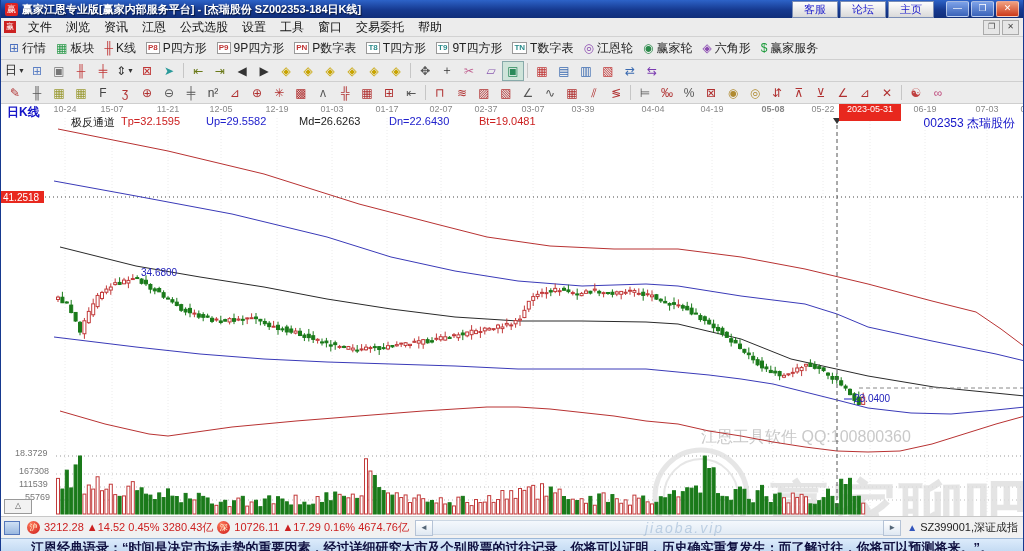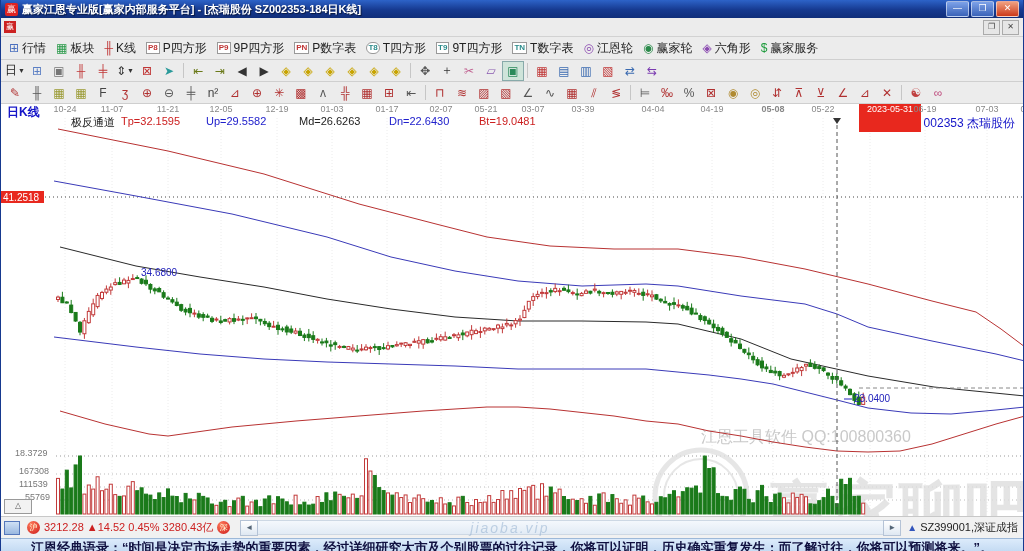--- a/index.html
+++ b/index.html
@@ -30,21 +30,21 @@
   .ibtn{width:20px;height:18px;display:flex;align-items:center;justify-content:center;font-size:12px;cursor:pointer;border:1px solid transparent;}
   .ibtn.active{border:1px solid #8aa;background:#cfe4da;}
   .sep{width:1px;height:15px;background:#c6c6c6;margin:0 3px;flex:none;}
   .dd{font-size:7px;color:#333;margin-left:1px;}
   
   .chart{position:relative;height:412px;background:#fff;overflow:hidden;}
   .chart svg{position:absolute;left:0;top:0;}
   .kline-tag{position:absolute;left:6px;top:0;font-size:12px;font-weight:bold;color:#1515c8;z-index:3;}
   .dates{position:absolute;left:0;top:0;width:1024px;height:11px;z-index:2;}
   .dates span{position:absolute;top:0;font-size:9px;color:#888;width:60px;text-align:center;}
-  .dates span.hl{background:#e8281e;color:#fff;width:62px;height:28px;line-height:11px;margin-left:20px;}
+  .dates span.hl{background:#e8281e;color:#fff;width:62px;height:17px;line-height:11px;}
   .ind-row{position:absolute;top:11px;left:0;width:1024px;height:12px;font-size:11px;z-index:2;}
   .ind-row span{position:absolute;white-space:nowrap;}
   .stock-id{position:absolute;top:11px;right:8px;font-size:12px;color:#1515c8;z-index:2;}
   .expander{position:absolute;left:3px;top:395px;width:26px;height:13px;border:1px solid #999;background:#f2f2f2;font-size:8px;text-align:center;line-height:12px;color:#555;z-index:3;cursor:pointer;}
   
   .statusbar{height:21px;background:#f1f1f1;border-top:1px solid #c8c8c8;display:flex;align-items:center;font-size:11px;position:relative;}
   .sb-grid{width:14px;height:12px;margin:0 3px;border:1px solid #5577bb;background:linear-gradient(#cfe0f5,#9ab8e0);flex:none;}
   .sb-ball{width:13px;height:13px;border-radius:50%;background:radial-gradient(circle at 35% 30%,#ff7a5a,#cc1a1a);color:#ffd;font-size:8px;line-height:13px;text-align:center;margin:0 4px;flex:none;}
   .sb-val{color:#cc2020;white-space:nowrap;}
   .sb-scroll{flex:1;height:15px;margin:0 6px;display:flex;align-items:center;position:relative;}
@@ -57,29 +57,46 @@
   .quotebar{height:18px;background:linear-gradient(#dcebfb,#b9d3ef);display:flex;align-items:center;justify-content:center;font-size:13px;font-weight:bold;color:#101040;border-top:1px solid #9db8d8;white-space:nowrap;overflow:hidden;}
 </style>
 </head>
 <body>
 
 <div class="app">
 
   <div class="titlebar">
     <div class="applogo">赢</div>
     <div class="title-text">赢家江恩专业版[赢家内部服务平台] - [杰瑞股份  SZ002353-184日K线]</div>
+    <div id="tb-links" style="display:flex;">
+        <div class="tb-link">客服</div>
+        <div class="tb-link">论坛</div>
+        <div class="tb-link">主页</div>
+      </div>
     <div class="winbtns">
       <div class="winbtn">—</div>
       <div class="winbtn">❐</div>
       <div class="winbtn close">✕</div>
     </div>
   </div>
 
   <div class="menubar">
     <div class="menulogo">赢</div>
+    <div id="menu-items" style="display:flex;">
+        <div class="menu-item">文件</div>
+        <div class="menu-item">浏览</div>
+        <div class="menu-item">资讯</div>
+        <div class="menu-item">江恩</div>
+        <div class="menu-item">公式选股</div>
+        <div class="menu-item">设置</div>
+        <div class="menu-item">工具</div>
+        <div class="menu-item">窗口</div>
+        <div class="menu-item">交易委托</div>
+        <div class="menu-item">帮助</div>
+      </div>
     <div class="mdi-ctl">
       <div class="mdi-btn">❐</div>
       <div class="mdi-btn">✕</div>
     </div>
   </div>
 
   <div class="toolbar toolbar1" id="toolbar1">
       <div class="tbtn">
         <span class="glyph" style="color: rgb(74, 111, 190);">⊞</span>
         <span>行情</span>
@@ -98,21 +115,21 @@
       </div>
       <div class="tbtn">
         <span class="boxtag" style="color: rgb(192, 54, 54);">P9</span>
         <span>9P四方形</span>
       </div>
       <div class="tbtn">
         <span class="boxtag" style="color: rgb(192, 54, 54);">PN</span>
         <span>P数字表</span>
       </div>
       <div class="tbtn">
-        <span class="boxtag" style="color: rgb(42, 138, 138); border-radius: 6px;">T8</span>
+        <span class="boxtag" style="color: rgb(42, 138, 138);">T8</span>
         <span>T四方形</span>
       </div>
       <div class="tbtn">
         <span class="boxtag" style="color: rgb(42, 138, 138);">T9</span>
         <span>9T四方形</span>
       </div>
       <div class="tbtn">
         <span class="boxtag" style="color: rgb(42, 138, 138);">TN</span>
         <span>T数字表</span>
       </div>
@@ -811,28 +828,28 @@
         <rect x="0" y="87" width="43" height="12" fill="#e8281e"></rect>
         <text x="2" y="97" font-size="10" fill="#ffffff">41.2518</text>
         <text x="14" y="352" font-size="9" fill="#777">18.3729</text>
         <text x="18" y="370" font-size="9" fill="#777">167308</text>
         <text x="18" y="383" font-size="9" fill="#777">111539</text>
         <text x="24" y="396" font-size="9" fill="#777">55769</text>
       </svg>
     <div class="kline-tag">日K线</div>
     <div class="dates" id="date-axis">
         <span style="left: 34px;">10-24</span>
-        <span style="left: 81px;">11-07</span>
+        <span style="left: 81px;">15-07</span>
         <span style="left: 137px;">11-21</span>
         <span style="left: 190px;">12-05</span>
         <span style="left: 246px;">12-19</span>
         <span style="left: 301px;">01-03</span>
         <span style="left: 356px;">01-17</span>
         <span style="left: 410px;">02-07</span>
-        <span style="left: 455px;">05-21</span>
+        <span style="left: 455px;">02-37</span>
         <span style="left: 502px;">03-07</span>
         <span style="left: 552px;">03-39</span>
         <span style="left: 622px;">04-04</span>
         <span style="left: 681px;">04-19</span>
         <span style="left: 742px; font-weight: bold;">05-08</span>
         <span style="left: 792px;">05-22</span>
         <span class="hl" style="left: 838px;">2023-05-31</span>
         <span style="left: 894px;">06-19</span>
         <span style="left: 956px;">07-03</span>
         <span style="left: 1001px;">07-17</span>
@@ -847,20 +864,21 @@
       </div>
     <div class="stock-id">002353 杰瑞股份</div>
     <div class="expander">△</div>
   </div>
 
   <div class="statusbar">
     <div class="sb-grid"></div>
     <div class="sb-ball">沪</div>
     <div class="sb-val">3212.28 ▲14.52 0.45% 3280.43亿</div>
     <div class="sb-ball">深</div>
+    <div class="sb-val">10726.11 ▲17.29 0.16% 4674.76亿</div>
     <div class="sb-scroll">
       <div class="sb-arrow">◄</div>
       <div class="sb-track"></div>
       <div class="sb-arrow">►</div>
       <div class="sb-wm">jiaoba.vip</div>
     </div>
     <div class="sb-right">
       <span class="sb-chart-ico">▲</span>
       <span>SZ399001,深证成指</span>
     </div>

